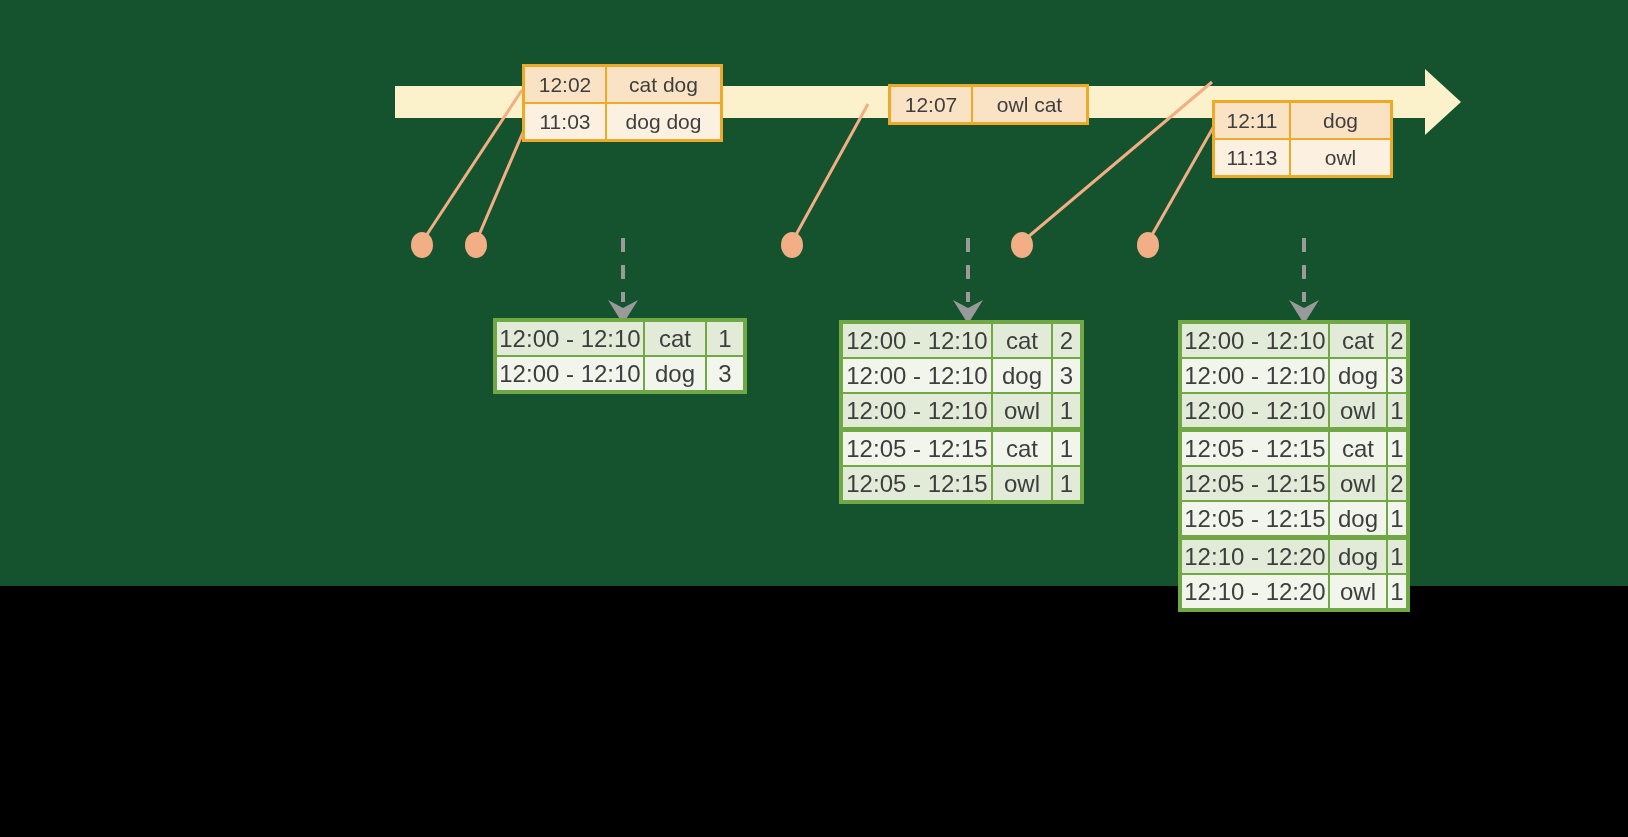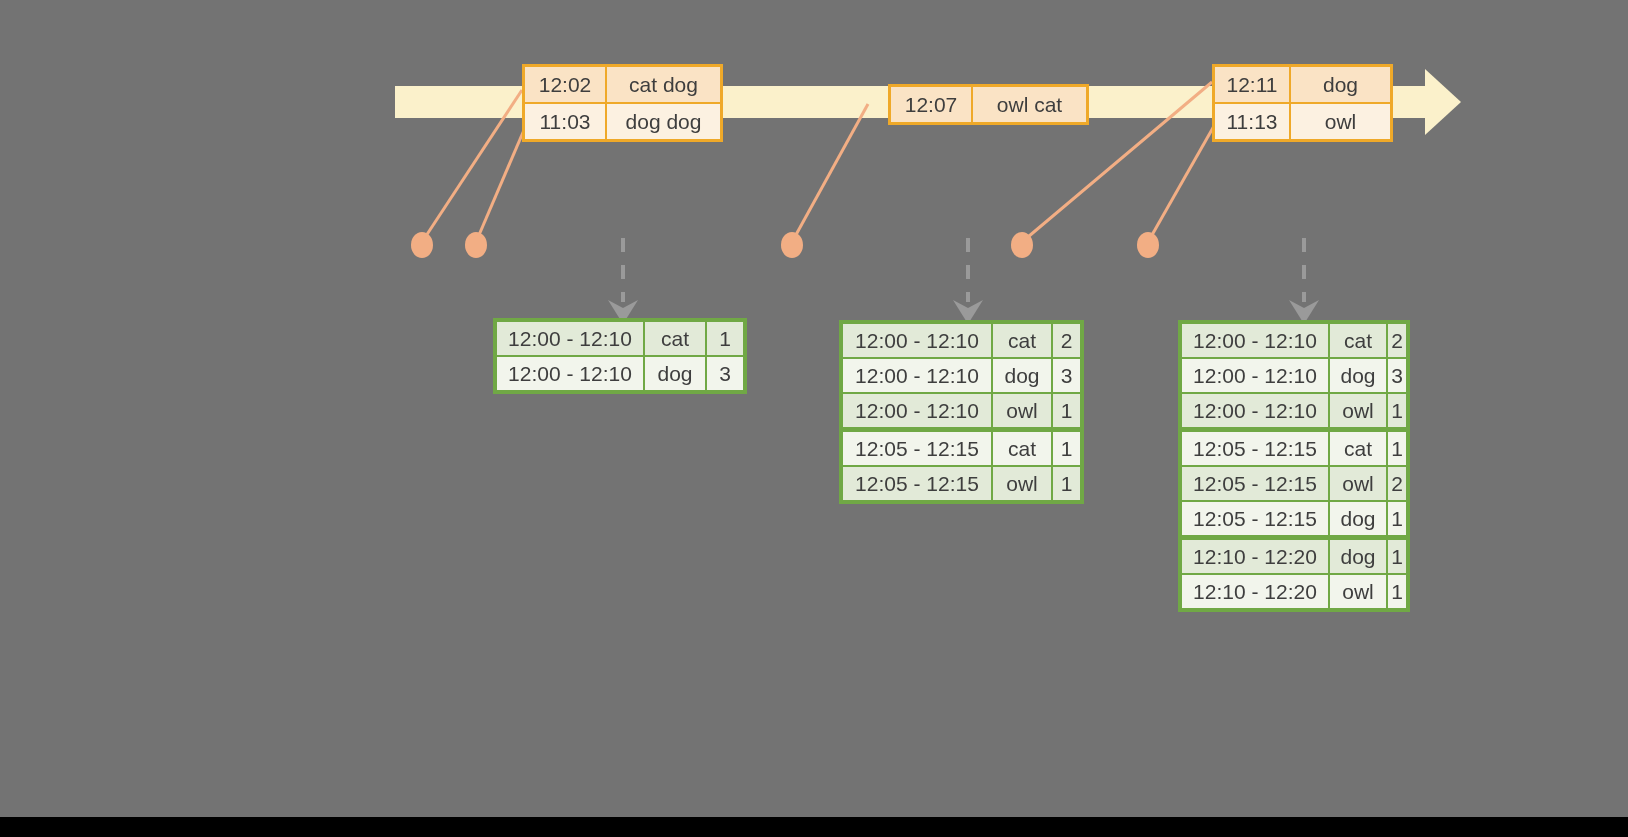--- a/index.html
+++ b/index.html
@@ -1,41 +1,41 @@
 <!DOCTYPE html>
 <html><head>
 <meta charset="utf-8">
 <style>
   html,body{margin:0;padding:0;background:#000;width:1628px;height:837px;overflow:hidden;
     font-family:"Liberation Sans",sans-serif;}
-  .stage{position:relative;width:1628px;height:817px;background:#737373;}
+  .stage{position:relative;width:1628px;height:586px;background:#14532d;}
   svg.overlay{position:absolute;left:0;top:0;z-index:1;}
 
   
   .tl-band{fill:#FBF1CB;}
   .salmon-line{stroke:#F2AE84;stroke-width:3;fill:none;}
   .salmon-dot{fill:#F2AE84;}
   .gray-dash{stroke:#9A9A9A;stroke-width:4;stroke-dasharray:14 13;fill:none;}
   .gray-head{fill:#9A9A9A;}
 
   
   .etable{position:absolute;z-index:2;display:grid;gap:2px;background:#EFA929;
     border:3px solid #EFA929;box-sizing:border-box;}
   .etable .cell{height:35px;line-height:35px;text-align:center;font-size:21px;color:#3E3E3E;}
   .etable.cols-t1{grid-template-columns:80px 1fr;}
-  .etable.cols-t3{grid-template-columns:74px 1fr;}
+  .etable.cols-t3{grid-template-columns:74px 1fr;margin-top:36px;}
   .e-dark{background:#FAE3C5;}
   .e-light{background:#FCF1E1;}
 
   
   .rtable{position:absolute;z-index:2;background:#70A845;border:4px solid #70A845;box-sizing:border-box;}
   .rrow{display:grid;gap:2px;margin-top:2px;}
   .rrow:first-child{margin-top:0;}
   .rrow.group-start{margin-top:5px;}
-  .rtable .cell{height:33px;line-height:33px;text-align:center;font-size:21px;color:#3E3E3E;}
+  .rtable .cell{height:33px;line-height:33px;text-align:center;font-size:24px;color:#3E3E3E;}
   .rtable-a .rrow{grid-template-columns:146px 60px 1fr;}
   .rtable-b .rrow{grid-template-columns:148px 58px 1fr;}
   .rtable-c .rrow{grid-template-columns:146px 56px 1fr;}
   .r-dark{background:#E2EAD8;}
   .r-light{background:#F2F5EC;}
 </style>
 </head>
 <body>
 
 <div class="stage">

